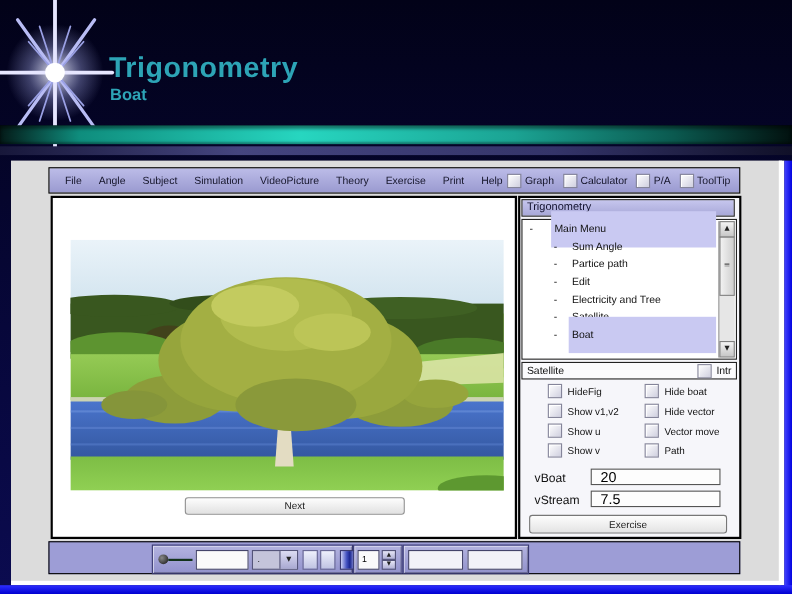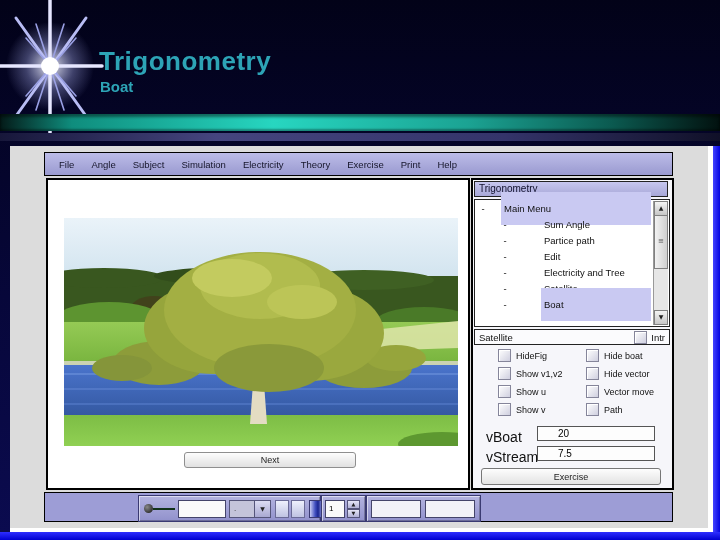--- a/index.html
+++ b/index.html
@@ -33,51 +33,51 @@
   .menu-toggles{margin-left:auto;display:flex;gap:8px;align-items:center;}
   .toggle{display:flex;align-items:center;gap:3px;}
   .cb{width:11px;height:11px;background:linear-gradient(135deg,#ffffff,#cfcfdf);
       border:1px solid #85859a;box-shadow:inset 1px 1px 0 #fff;flex:none;}
   .cb.small{width:9px;height:9px;}
   .cb .tick{font-family:"DejaVu Sans",sans-serif;font-size:9px;line-height:9px;display:block;text-align:center;color:#111;}
 
   
   .content-area{left:46px;top:178px;width:424px;height:312px;background:#fff;border:2px solid #000;}
   .photo{left:64px;top:218px;width:394px;height:228px;}
-  .next-btn{left:184px;top:452px;width:172px;height:16px;border:1px solid #8f8f8f;border-radius:3px;
+  .next-btn{left:168px;top:452px;width:200px;height:16px;border:1px solid #8f8f8f;border-radius:3px;
     background:linear-gradient(180deg,#fdfdfd,#e1e1e1);font-size:9px;display:flex;align-items:center;justify-content:center;color:#222;}
 
   
   .panel{left:471px;top:178px;width:203px;height:312px;border:2px solid #000;background:#f6f6fa;}
   .panel-header{left:474px;top:181px;width:194px;height:16px;border:1px solid #222;
     background:linear-gradient(180deg,#c6c6ee,#a8a8d8);font-size:10px;line-height:14px;padding-left:4px;color:#10102c;}
   .tree-box{left:474px;top:199px;width:196px;height:128px;background:#fff;border:1px solid #222;}
   .tree-rows{position:absolute;left:0;top:0;right:16px;bottom:0;display:flex;flex-direction:column;}
   .trow{height:16px;display:flex;align-items:center;font-size:9.5px;color:#111;}
   .trow .dash{width:8px;text-align:center;flex:none;}
   .trow.lvl0 .dash{margin-left:4px;}
   .trow.lvl0 .lbl{margin-left:14px;}
   .trow.lvl1 .dash{margin-left:26px;}
-  .trow.lvl1 .lbl{margin-left:32px;}
+  .trow.lvl1 .lbl{margin-left:8px;}
   .trow .lbl{padding:11px 3px;}
   .trow.sel .lbl{background:#c9c9f2;flex:1;margin-right:2px;}
   .sbar{position:absolute;right:1px;top:1px;width:14px;bottom:1px;background:#e6e6e6;border-left:1px solid #999;}
   .sb-btn{height:13px;background:linear-gradient(180deg,#f4f4f4,#c6c6c6);border:1px solid #808080;
     font-family:"DejaVu Sans",sans-serif;font-size:6px;line-height:11px;text-align:center;color:#222;}
   .sb-btn.bottom{position:absolute;bottom:0;left:0;right:0;}
   .sb-thumb{position:absolute;left:0;right:0;top:14px;height:52px;background:linear-gradient(90deg,#f2f2f2,#cfcfcf);
     border:1px solid #808080;font-family:"DejaVu Sans",sans-serif;font-size:7px;text-align:center;line-height:50px;color:#555;}
   .sat-header{left:474px;top:329px;width:196px;height:16px;background:#fbfbfd;border:1px solid #222;
     display:flex;align-items:center;font-size:9.5px;padding:0 4px;color:#111;}
   .sat-header .sp{flex:1;}
   .cb-grid{left:498px;top:350px;width:184px;height:74px;display:grid;
     grid-template-columns:88px 1fr;row-gap:7px;font-size:9px;color:#111;align-content:start;}
   .cbi{display:flex;align-items:center;gap:5px;height:11px;}
-  .fld-label{font-size:14px;color:#111;}
-  .fld{border:1px solid #555;background:#fdfdfd;font-size:10px;padding:0 20px;
+  .fld-label{font-size:11px;color:#111;}
+  .fld{border:1px solid #555;background:#fdfdfd;font-size:13px;padding:0 8px;
        font-family:"Liberation Sans",sans-serif;}
   .exercise-btn{left:481px;top:468px;width:180px;height:17px;border:1px solid #777;border-radius:3px;
     background:linear-gradient(180deg,#fdfdfd,#e3e3e3);font-size:9px;display:flex;align-items:center;justify-content:center;color:#222;}
 
   
   .toolbar{left:44px;top:492px;width:629px;height:30px;border:1px solid #000;background:#9d9dd6;}
   .seg{position:absolute;top:2px;height:25px;border:1px solid #3a3a72;
     background:linear-gradient(180deg,#b4b4e0,#9191cc);
     box-shadow:inset 1px 1px 0 rgba(255,255,255,.55), inset -1px -1px 0 rgba(0,0,0,.25);
     display:flex;align-items:center;}
@@ -137,25 +137,43 @@
 <div class="abs edge-white-bottom"></div>
 <div class="abs edge-blue-right"></div>
 <div class="abs edge-blue-bottom"></div>
 
 <div class="abs menubar">
   <div class="menu-left">
     <span>File</span>
     <span>Angle</span>
     <span>Subject</span>
     <span>Simulation</span>
-    <span>Electricity</span>
+    <span>VideoPicture</span>
     <span>Theory</span>
     <span>Exercise</span>
     <span>Print</span>
     <span>Help</span>
+  </div>
+  <div class="menu-toggles">
+    <span class="toggle">
+        <span class="cb"></span>
+        <span>Graph</span>
+      </span>
+    <span class="toggle">
+        <span class="cb"></span>
+        <span>Calculator</span>
+      </span>
+    <span class="toggle">
+        <span class="cb"></span>
+        <span>P/A</span>
+      </span>
+    <span class="toggle">
+        <span class="cb"></span>
+        <span>ToolTip</span>
+      </span>
   </div>
 </div>
 
 <div class="abs content-area"></div>
 <svg class="abs photo" viewBox="0 0 394 228" preserveAspectRatio="none">
   <defs>
     <linearGradient id="skyg" x1="0" y1="0" x2="0" y2="1">
         <stop offset="0%" stop-color="#eaf3f9"></stop>
         <stop offset="100%" stop-color="#c4dbe9"></stop>
       </linearGradient>

